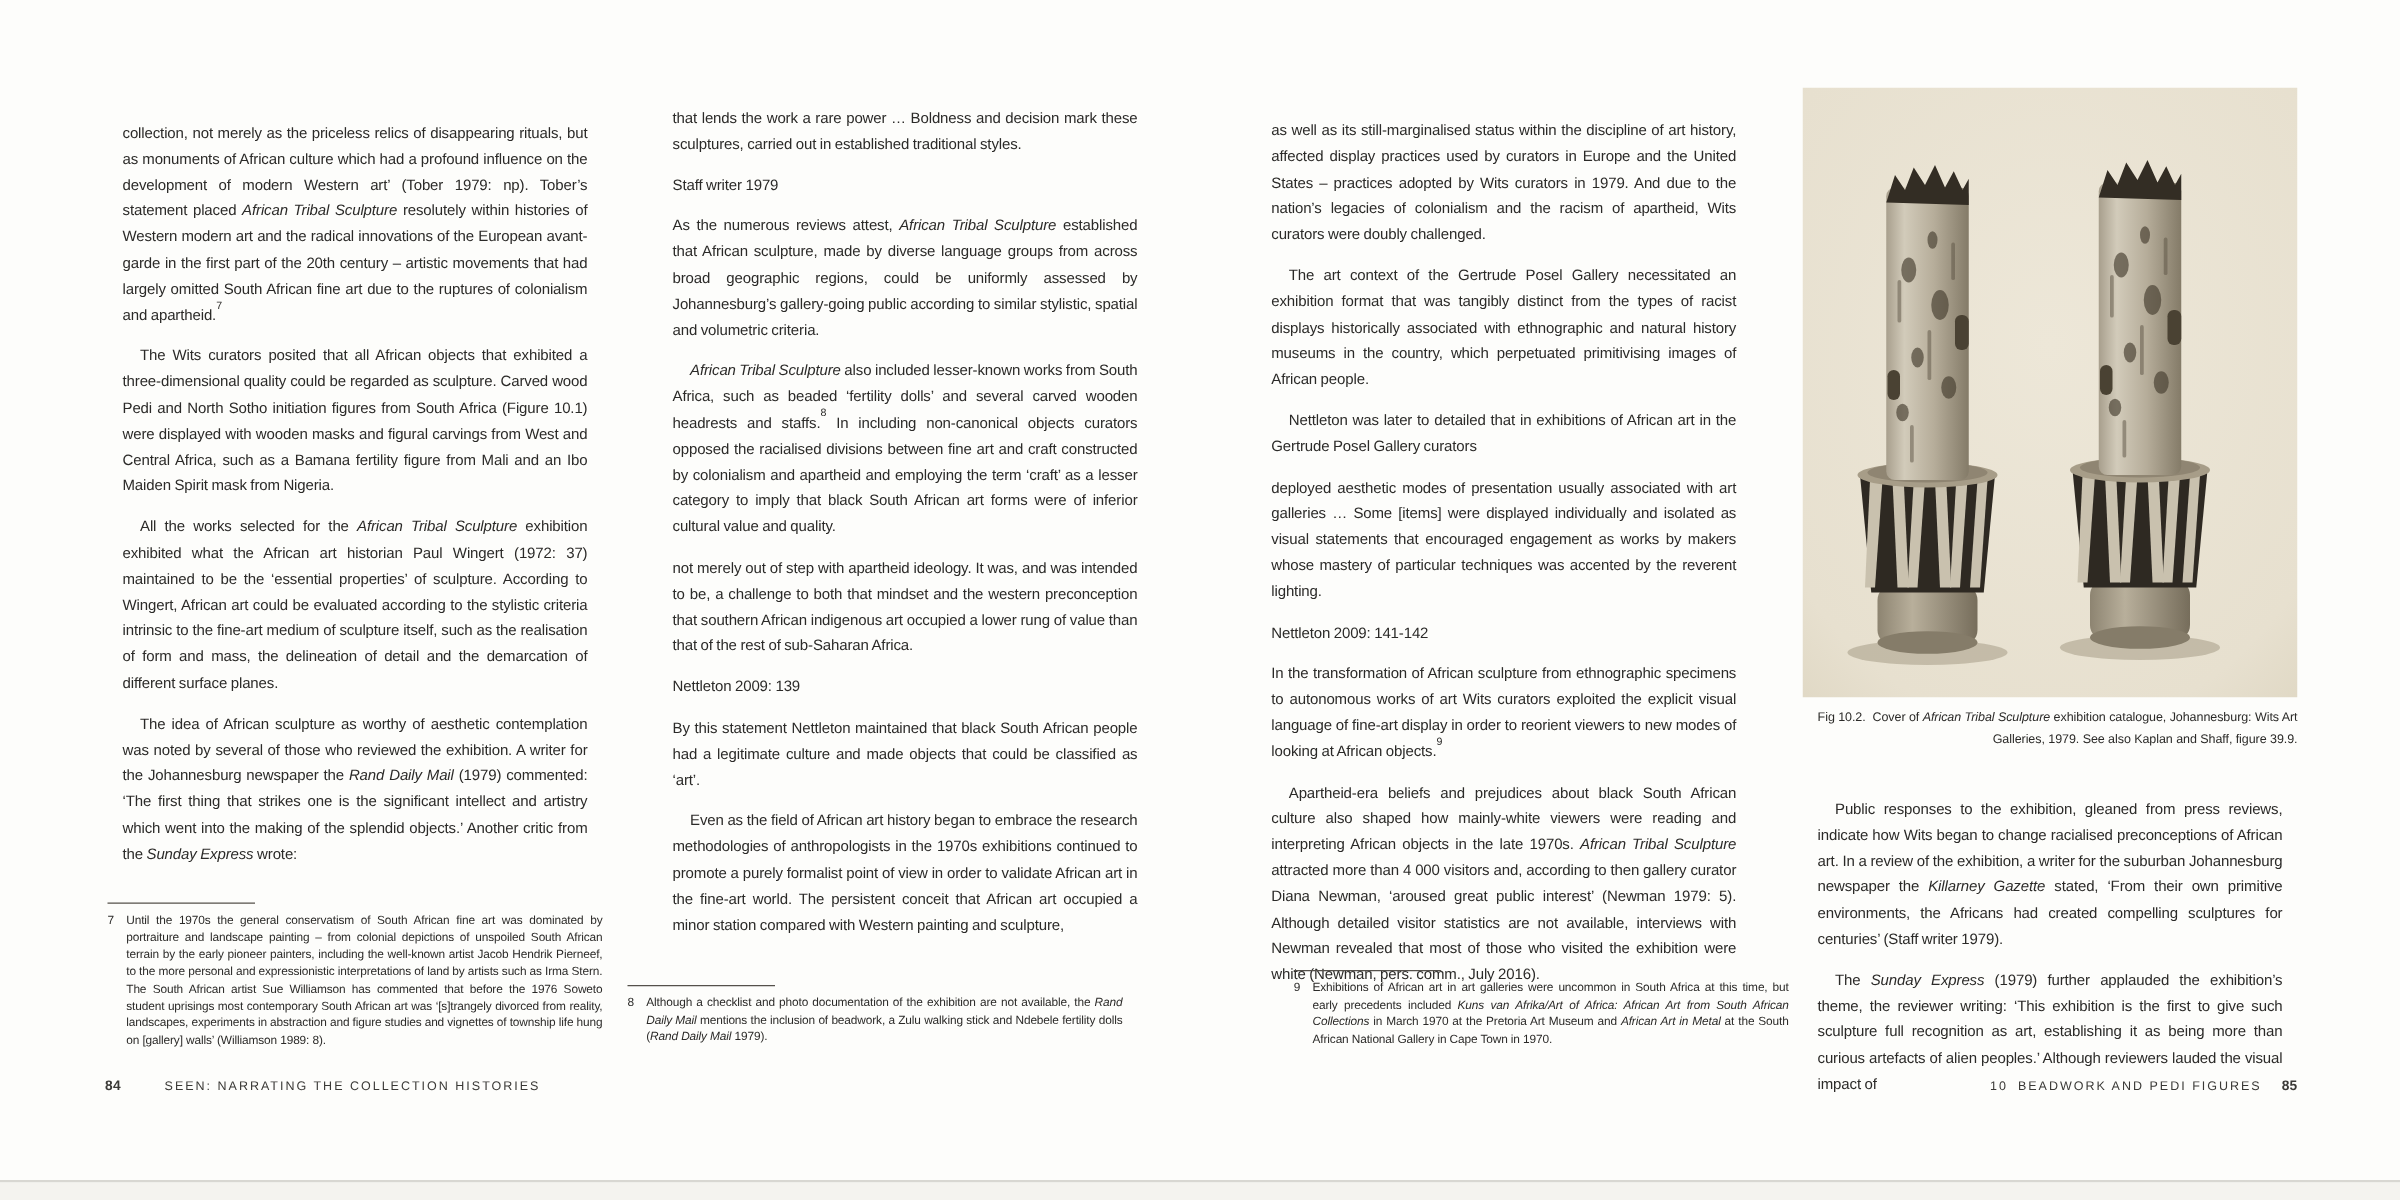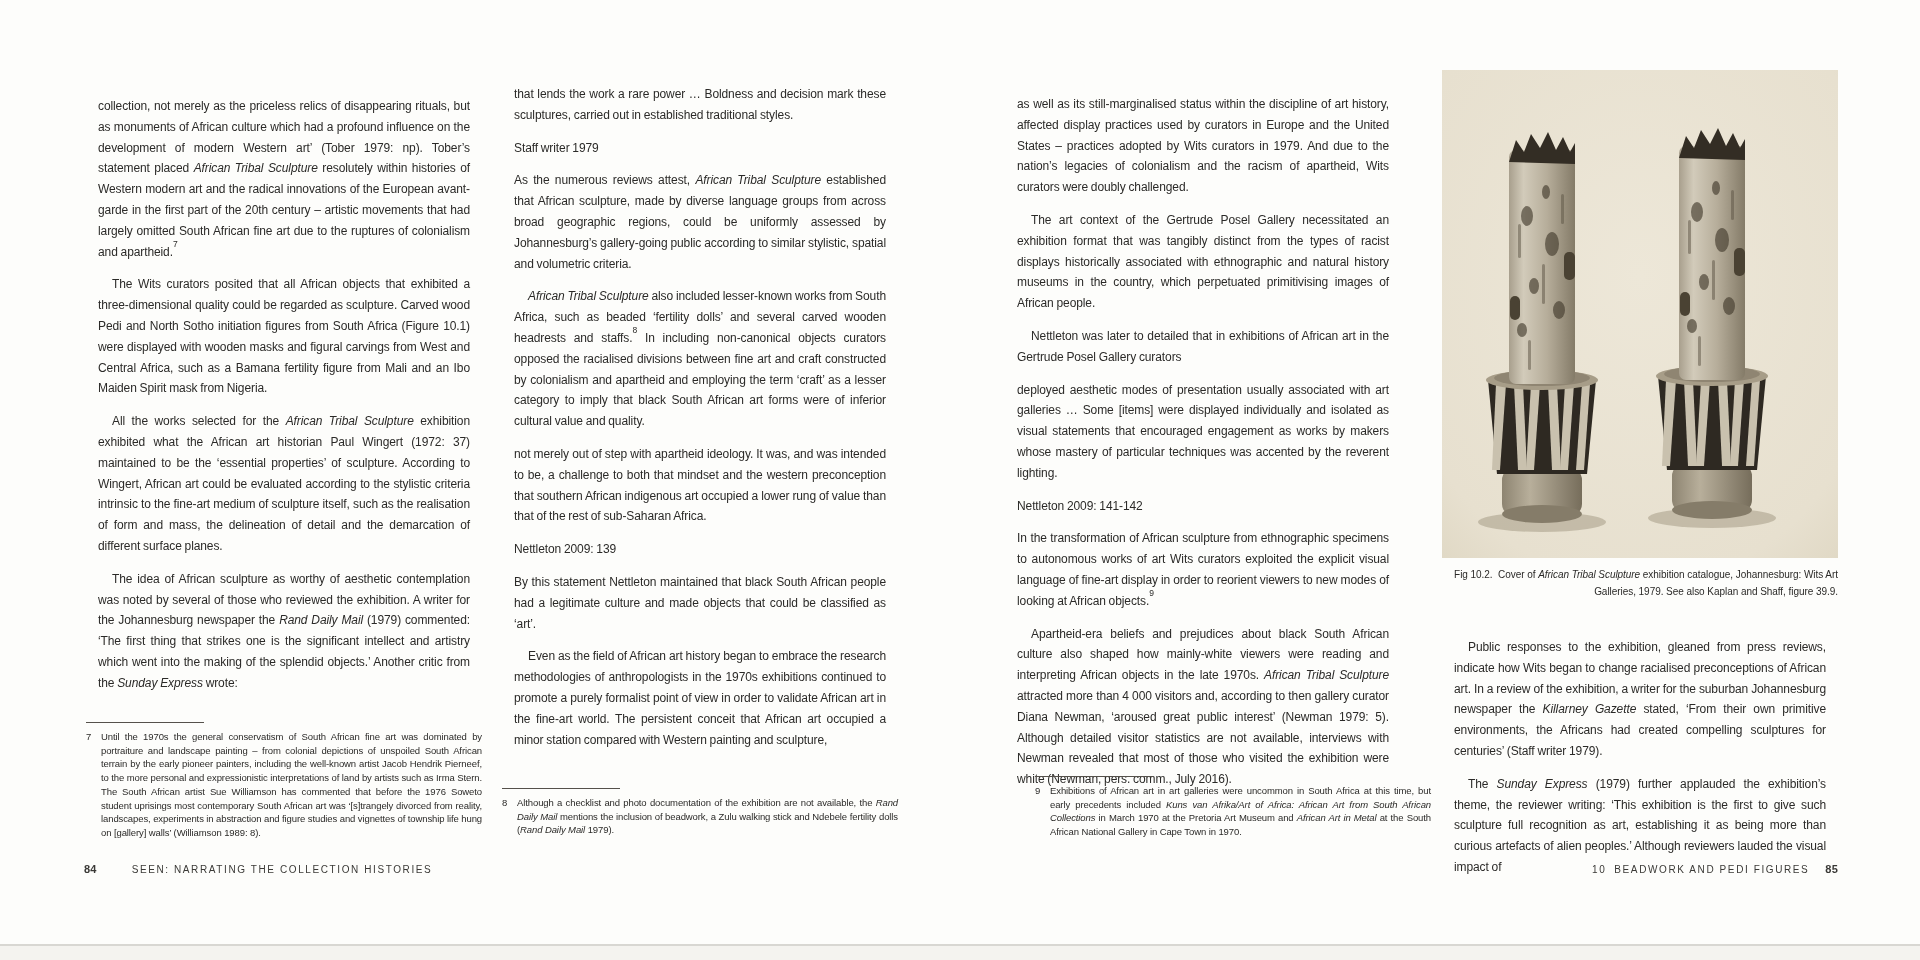--- a/index.html
+++ b/index.html
@@ -62,21 +62,21 @@
   </div>
 
 <div class="fnbox" style="left:86px;top:722px">
     <div class="fn-rule"></div>
     <div class="fn-row">
       <span class="fn-marker">7</span>
       <span class="fn-text"><span>Until the 1970s the general conservatism of South African fine art was dominated by portraiture and landscape painting – from colonial depictions of unspoiled South African terrain by the early pioneer painters, including the well-known artist Jacob Hendrik Pierneef, to the more personal and expressionistic interpretations of land by artists such as Irma Stern. The South African artist Sue Williamson has commented that before the 1976 Soweto student uprisings most contemporary South African art was ‘[s]trangely divorced from reality, landscapes, experiments in abstraction and figure studies and vignettes of township life hung on [gallery] walls’ (Williamson 1989: 8).</span></span>
     </div>
   </div>
 
-<div class="col" style="left:502px;top:84px">
+<div class="col" style="left:526px;top:84px">
     <p class="blk blk-quote" style="margin-top: 0px;"><span>that lends the work a rare power … Boldness and decision mark these sculptures, carried out in established traditional styles.</span></p>
     <p class="blk blk-attrib"><span>Staff writer 1979</span></p>
     <p class="blk blk-para"><span>As the numerous reviews attest, </span><i>African Tribal Sculpture</i><span> established that African sculpture, made by diverse language groups from across broad geographic regions, could be uniformly assessed by Johannesburg’s gallery-going public according to similar stylistic, spatial and volumetric criteria.</span></p>
     <p class="blk blk-para ind"><i>African Tribal Sculpture</i><span> also included lesser-known works from South Africa, such as beaded ‘fertility dolls’ and several carved wooden headrests and staffs.</span><sup>8</sup><span> In including non-canonical objects curators opposed the racialised divisions between fine art and craft constructed by colonialism and apartheid and employing the term ‘craft’ as a lesser category to imply that black South African art forms were of inferior cultural value and quality.</span></p>
     <p class="blk blk-quote"><span>not merely out of step with apartheid ideology. It was, and was intended to be, a challenge to both that mindset and the western preconception that southern African indigenous art occupied a lower rung of value than that of the rest of sub-Saharan Africa.</span></p>
     <p class="blk blk-attrib"><span>Nettleton 2009: 139</span></p>
     <p class="blk blk-para"><span>By this statement Nettleton maintained that black South African people had a legitimate culture and made objects that could be classified as ‘art’.</span></p>
     <p class="blk blk-para ind"><span>Even as the field of African art history began to embrace the research methodologies of anthropologists in the 1970s exhibitions continued to promote a purely formalist point of view in order to validate African art in the fine-art world. The persistent conceit that African art occupied a minor station compared with Western painting and sculpture,</span></p>
   </div>
 

